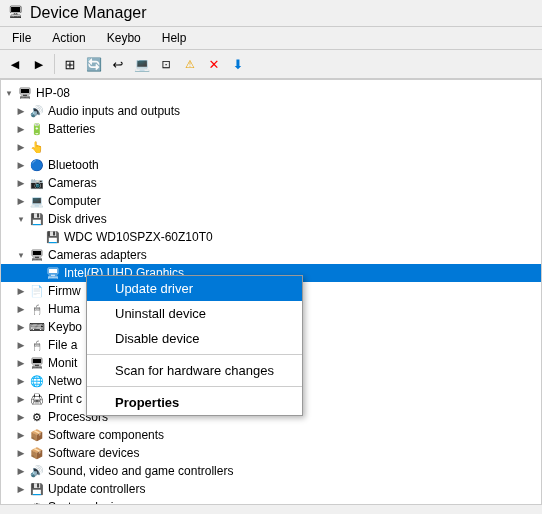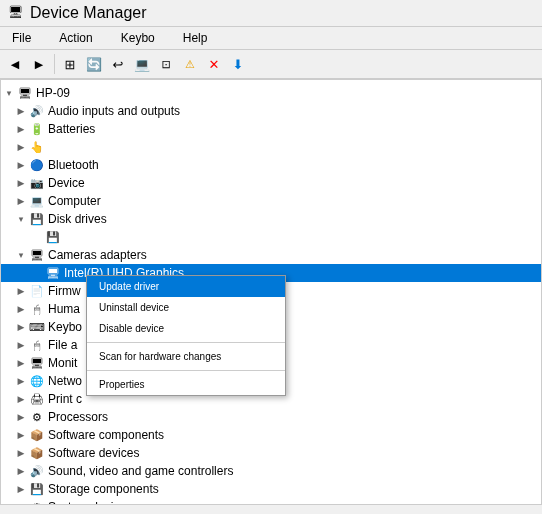--- a/index.html
+++ b/index.html
@@ -28,21 +28,21 @@
     .title-bar-text {
       font-size: 16px;
       color: #000;
     }
 
     
     .menu-bar {
       background: #f0f0f0;
       padding: 2px 4px;
       display: flex;
-      gap: 12px;
+      gap: 5px;
       border-bottom: 1px solid #ccc;
     }
     .menu-item {
       padding: 2px 8px;
       cursor: pointer;
       font-size: 12px;
       color: #000;
     }
 
     
@@ -139,32 +139,32 @@
       position: absolute;
       top: 195px;
       left: 85px;
       background: #fff;
       border: 1px solid #999;
       box-shadow: 2px 2px 6px rgba(0,0,0,0.3);
       min-width: 200px;
       z-index: 100;
     }
     .context-menu-item {
-      padding: 5px 12px;
+      padding: 5px 28px;
       cursor: pointer;
-      font-size: 10px;
+      font-size: 13px;
       color: #000;
     }
     .context-menu-item.highlighted {
       background: #0078d7;
       color: #fff;
       font-weight: normal;
     }
     .context-menu-item.bold {
-      font-weight: normal;
+      font-weight: bold;
     }
     .context-menu-sep {
       height: 1px;
       background: #ccc;
       margin: 3px 0;
     }
 
     
     .tree-view::-webkit-scrollbar {
       width: 14px;
@@ -207,21 +207,21 @@
   <div class="toolbar-btn" style="font-size:13px; color:red;">✕</div>
   <div class="toolbar-btn" style="font-size:13px; color:#0078d7;">⬇</div>
 </div>
 
 <div class="main-area">
   <div class="tree-view">
 
     <div class="tree-item">
       <div class="expander">▾</div>
       <div class="item-icon">🖥</div>
-      <span class="item-label">HP-09</span>
+      <span class="item-label">HP-08</span>
     </div>
 
     <div class="tree-item indent-1">
       <div class="expander">▶</div>
       <div class="item-icon icon-audio">🔊</div>
       <span class="item-label">Audio inputs and outputs</span>
     </div>
 
     <div class="tree-item indent-1">
       <div class="expander">▶</div>
@@ -236,38 +236,39 @@
 
     <div class="tree-item indent-1">
       <div class="expander">▶</div>
       <div class="item-icon icon-bluetooth">🔵</div>
       <span class="item-label">Bluetooth</span>
     </div>
 
     <div class="tree-item indent-1">
       <div class="expander">▶</div>
       <div class="item-icon">📷</div>
-      <span class="item-label">Device</span>
+      <span class="item-label">Cameras</span>
     </div>
 
     <div class="tree-item indent-1">
       <div class="expander">▶</div>
       <div class="item-icon">💻</div>
       <span class="item-label">Computer</span>
     </div>
 
     <div class="tree-item indent-1">
       <div class="expander">▾</div>
       <div class="item-icon">💾</div>
       <span class="item-label">Disk drives</span>
     </div>
 
     <div class="tree-item indent-2">
       <div class="expander" style="visibility:hidden;"></div>
       <div class="item-icon">💾</div>
+      <span class="item-label">WDC WD10SPZX-60Z10T0</span>
     </div>
 
     <div class="tree-item indent-1">
       <div class="expander">▾</div>
       <div class="item-icon">🖥</div>
       <span class="item-label">Cameras adapters</span>
     </div>
 
     <div class="tree-item indent-2 selected">
       <div class="expander" style="visibility:hidden;"></div>
@@ -337,21 +338,21 @@
 
     <div class="tree-item indent-1">
       <div class="expander">▶</div>
       <div class="item-icon">🔊</div>
       <span class="item-label">Sound, video and game controllers</span>
     </div>
 
     <div class="tree-item indent-1">
       <div class="expander">▶</div>
       <div class="item-icon">💾</div>
-      <span class="item-label">Storage components</span>
+      <span class="item-label">Update controllers</span>
     </div>
 
     <div class="tree-item indent-1">
       <div class="expander">▶</div>
       <div class="item-icon">⚙</div>
       <span class="item-label">System devices</span>
     </div>
 
   </div>
 

